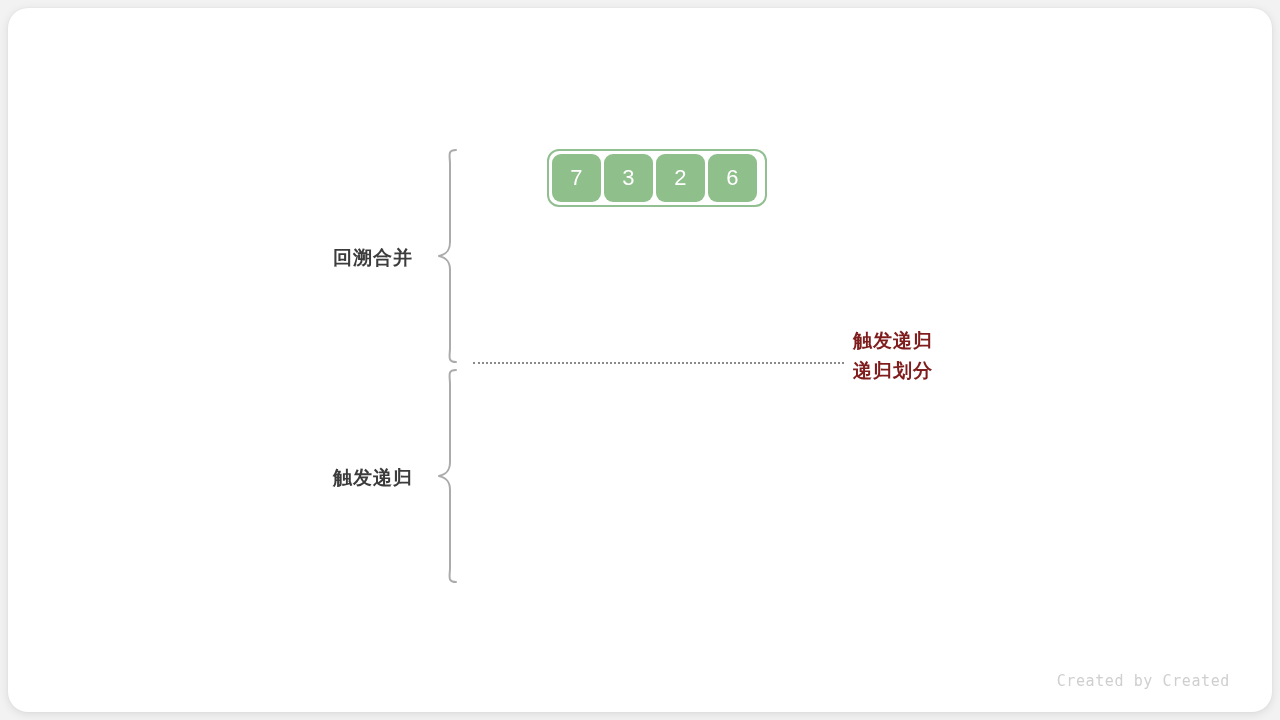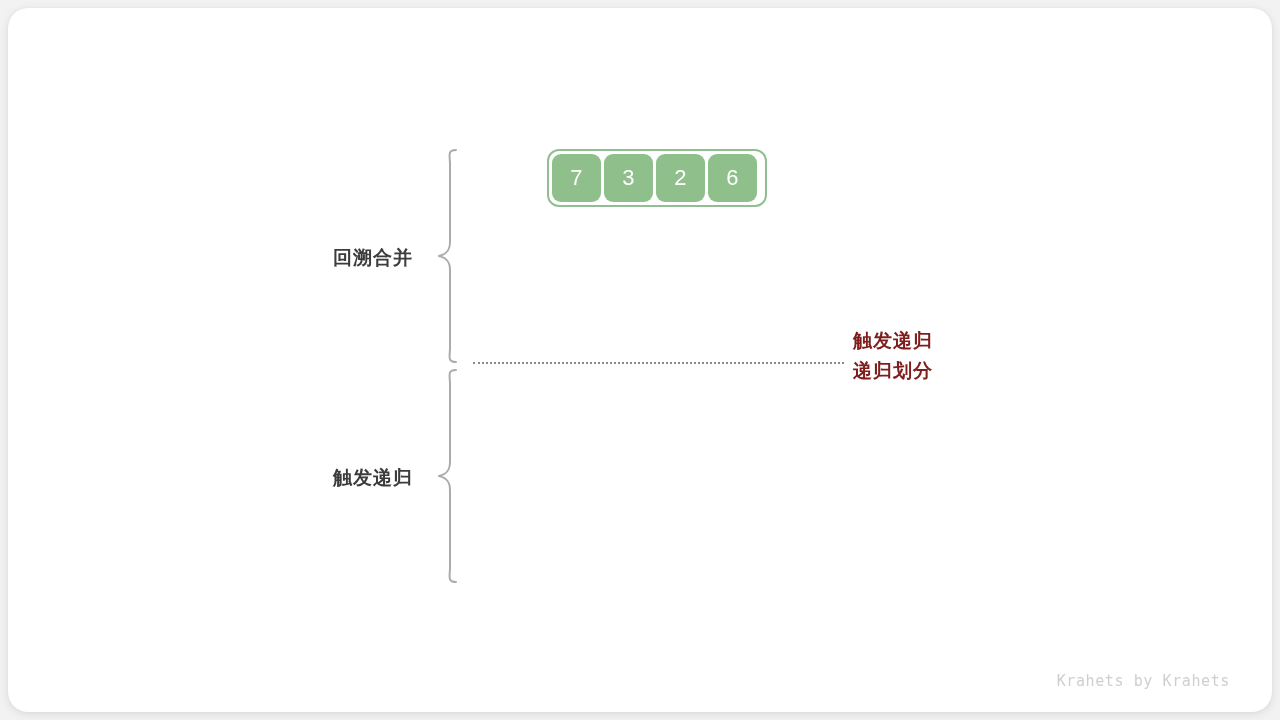--- a/index.html
+++ b/index.html
@@ -162,16 +162,16 @@
       <div class="array-cell">6</div>
     </div>
 
     <div id="dotted-line"></div>
 
     <div id="base-case-note">
       <div>触发递归</div>
       <div>递归划分</div>
     </div>
 
-    <div id="footer-credit">Krahets by Krahets</div>
+    <div id="footer-credit">Created by Created</div>
 
   </div>
 </div>
 
 </body></html>

